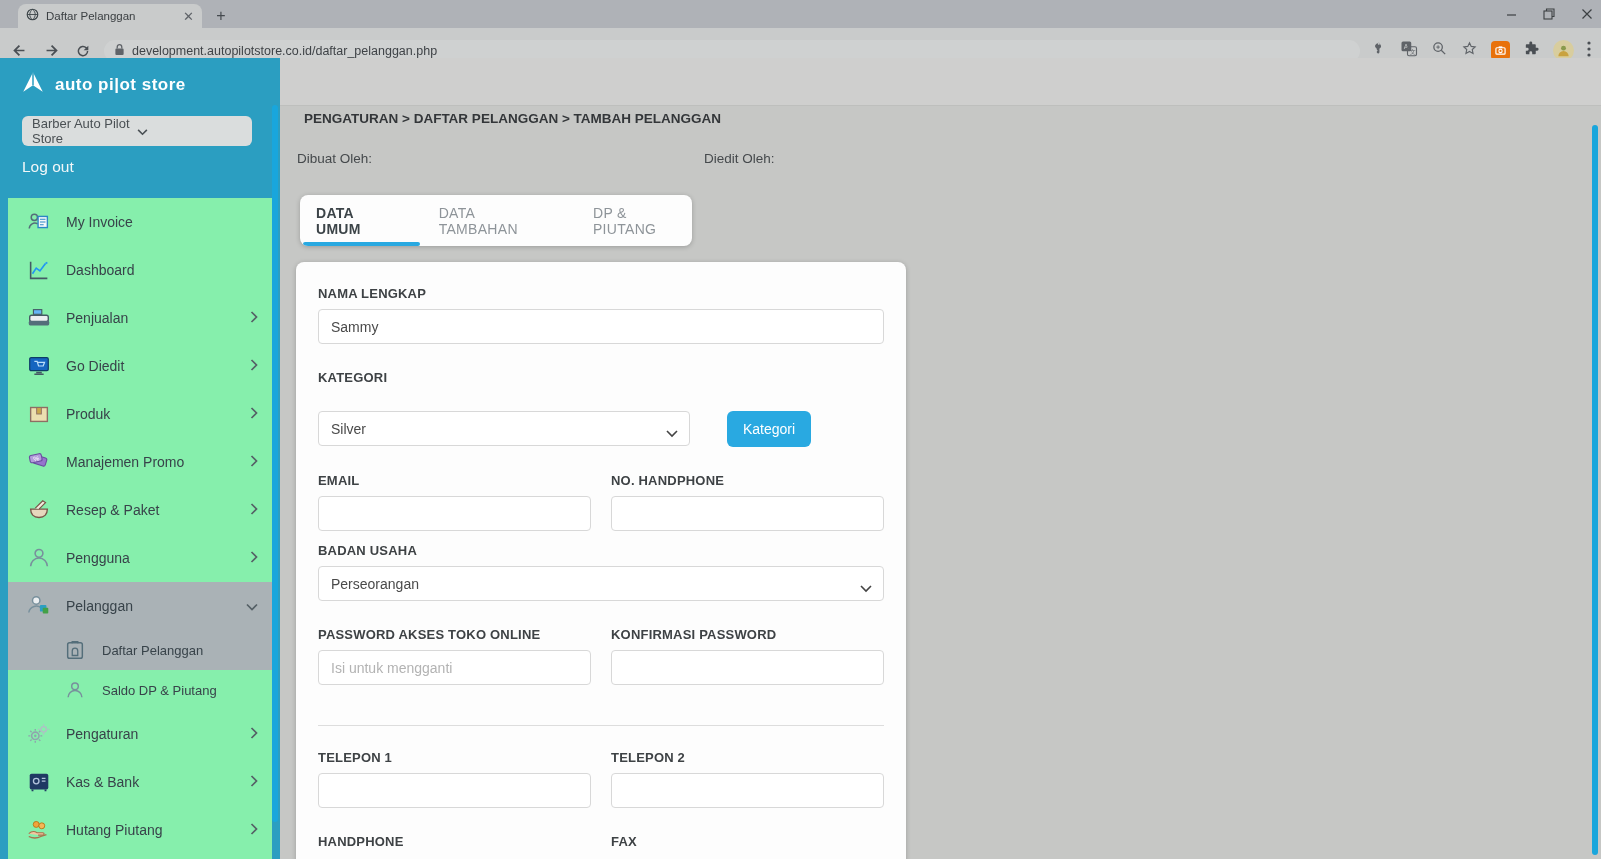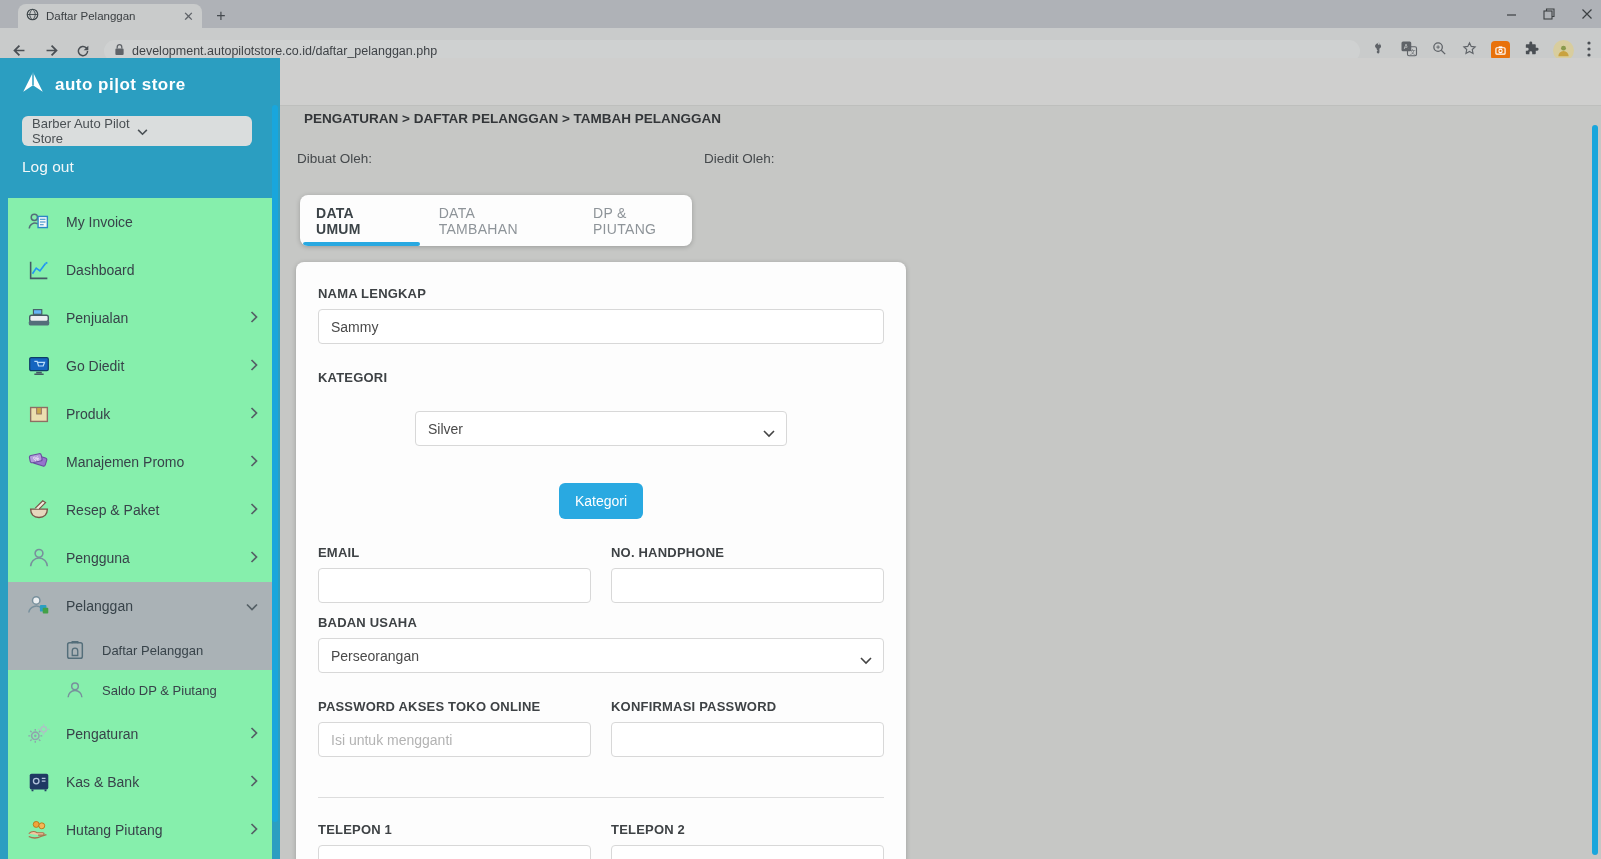--- a/index.html
+++ b/index.html
@@ -68,21 +68,21 @@
   .f-label { font-size:13px; font-weight:bold; color:#3E4245; letter-spacing:0.2px; margin-bottom:8px; }
   .f-input { width:100%; height:35px; border:1px solid #D8D8D8; border-radius:4px; background:#FFFFFF;
              font-family:"Liberation Sans", sans-serif; font-size:14px; color:#4A4A4A; padding:0 12px; outline:none; }
   .f-input::placeholder { color:#B3B3B3; }
   .select { position:relative; height:35px; border:1px solid #D8D8D8; border-radius:4px; background:#FFF;
             display:flex; align-items:center; padding:0 30px 0 12px; font-size:14px; color:#4A4A4A; }
   .select .caret { position:absolute; right:11px; top:13px; }
   .row { display:flex; gap:20px; margin-top:26px; }
   .col { flex:1; min-width:0; }
   .mt0 { margin-top:0; }
-  .kategori-row { display:flex; align-items:center; gap:37px; margin-top:26px;flex-direction:column; }
+  .kategori-row { display:flex; align-items:flex-start; gap:37px; margin-top:26px; }
   .kategori-row .selwrap { width:372px; }
   .btn-cyan { width:84px; height:36px; background:#29A9E1; color:#FFFFFF; border:none; border-radius:6px;
               font-family:"Liberation Sans", sans-serif; font-size:14px; cursor:pointer; }
   .divider { border:none; border-top:1px solid #DDDDDD; margin:40px 0 24px 0; }
 </style>
 </head>
 <body>
 
 <div class="titlebar">
   <div class="tab">

